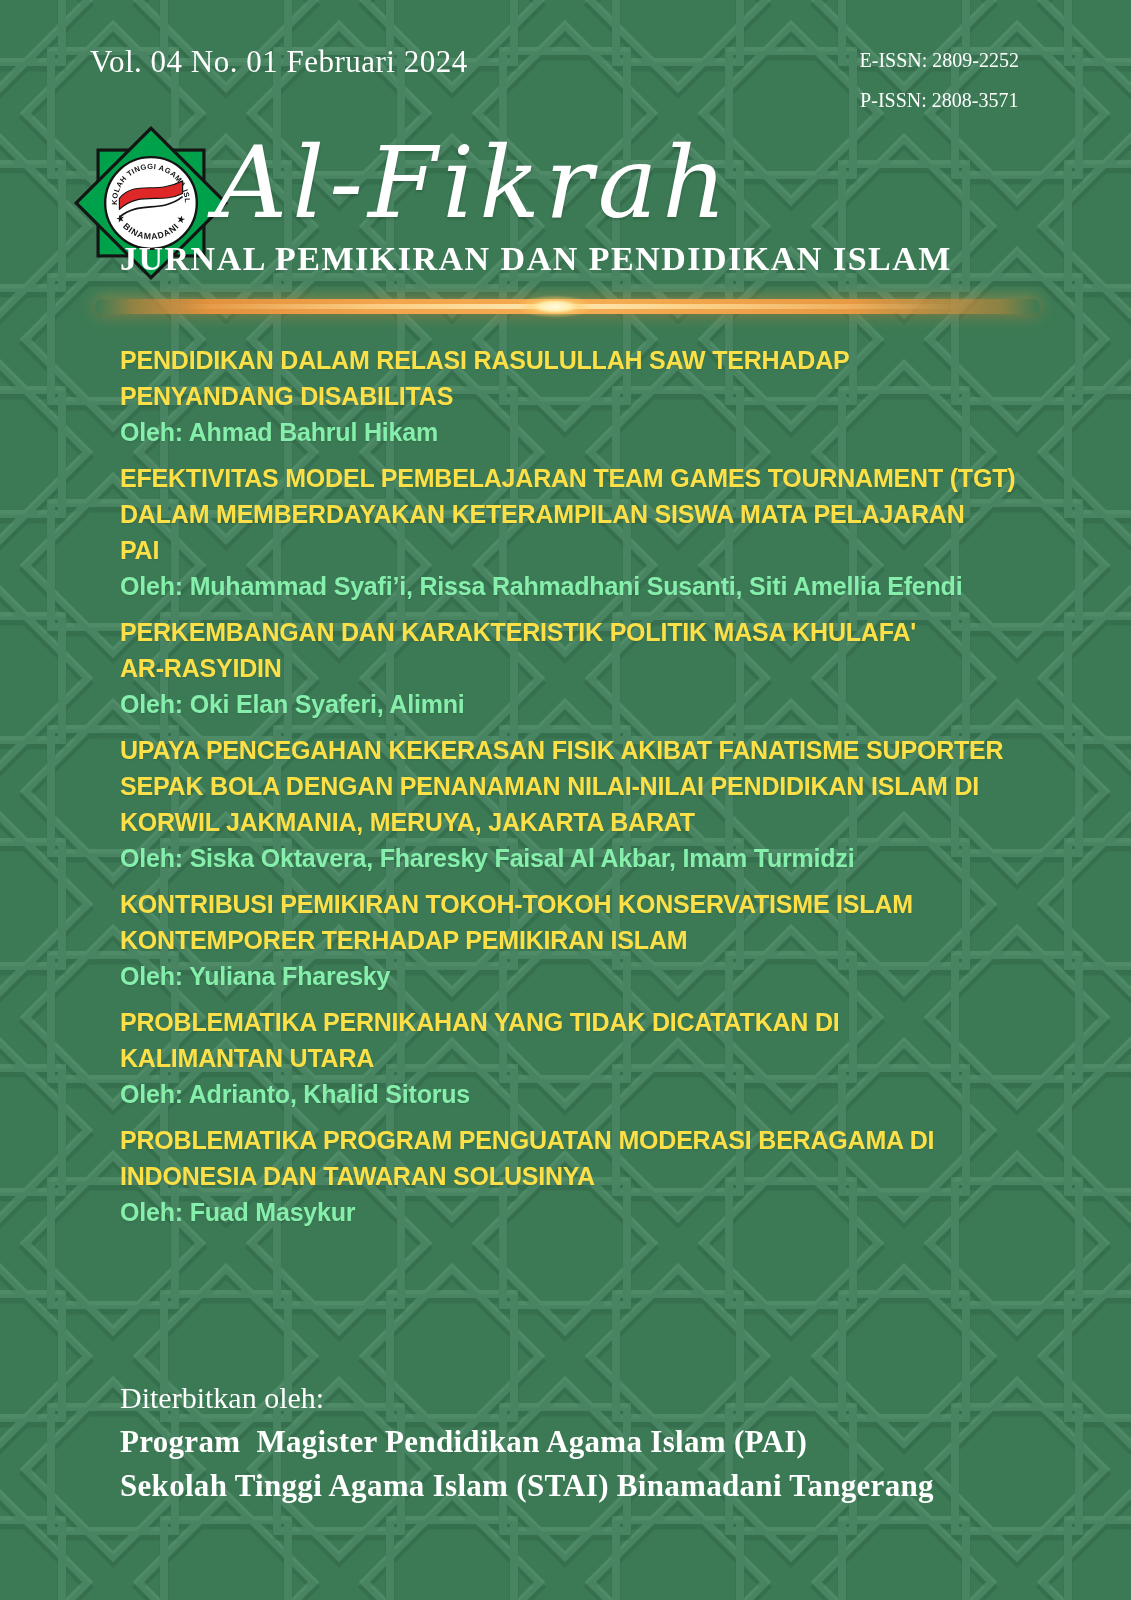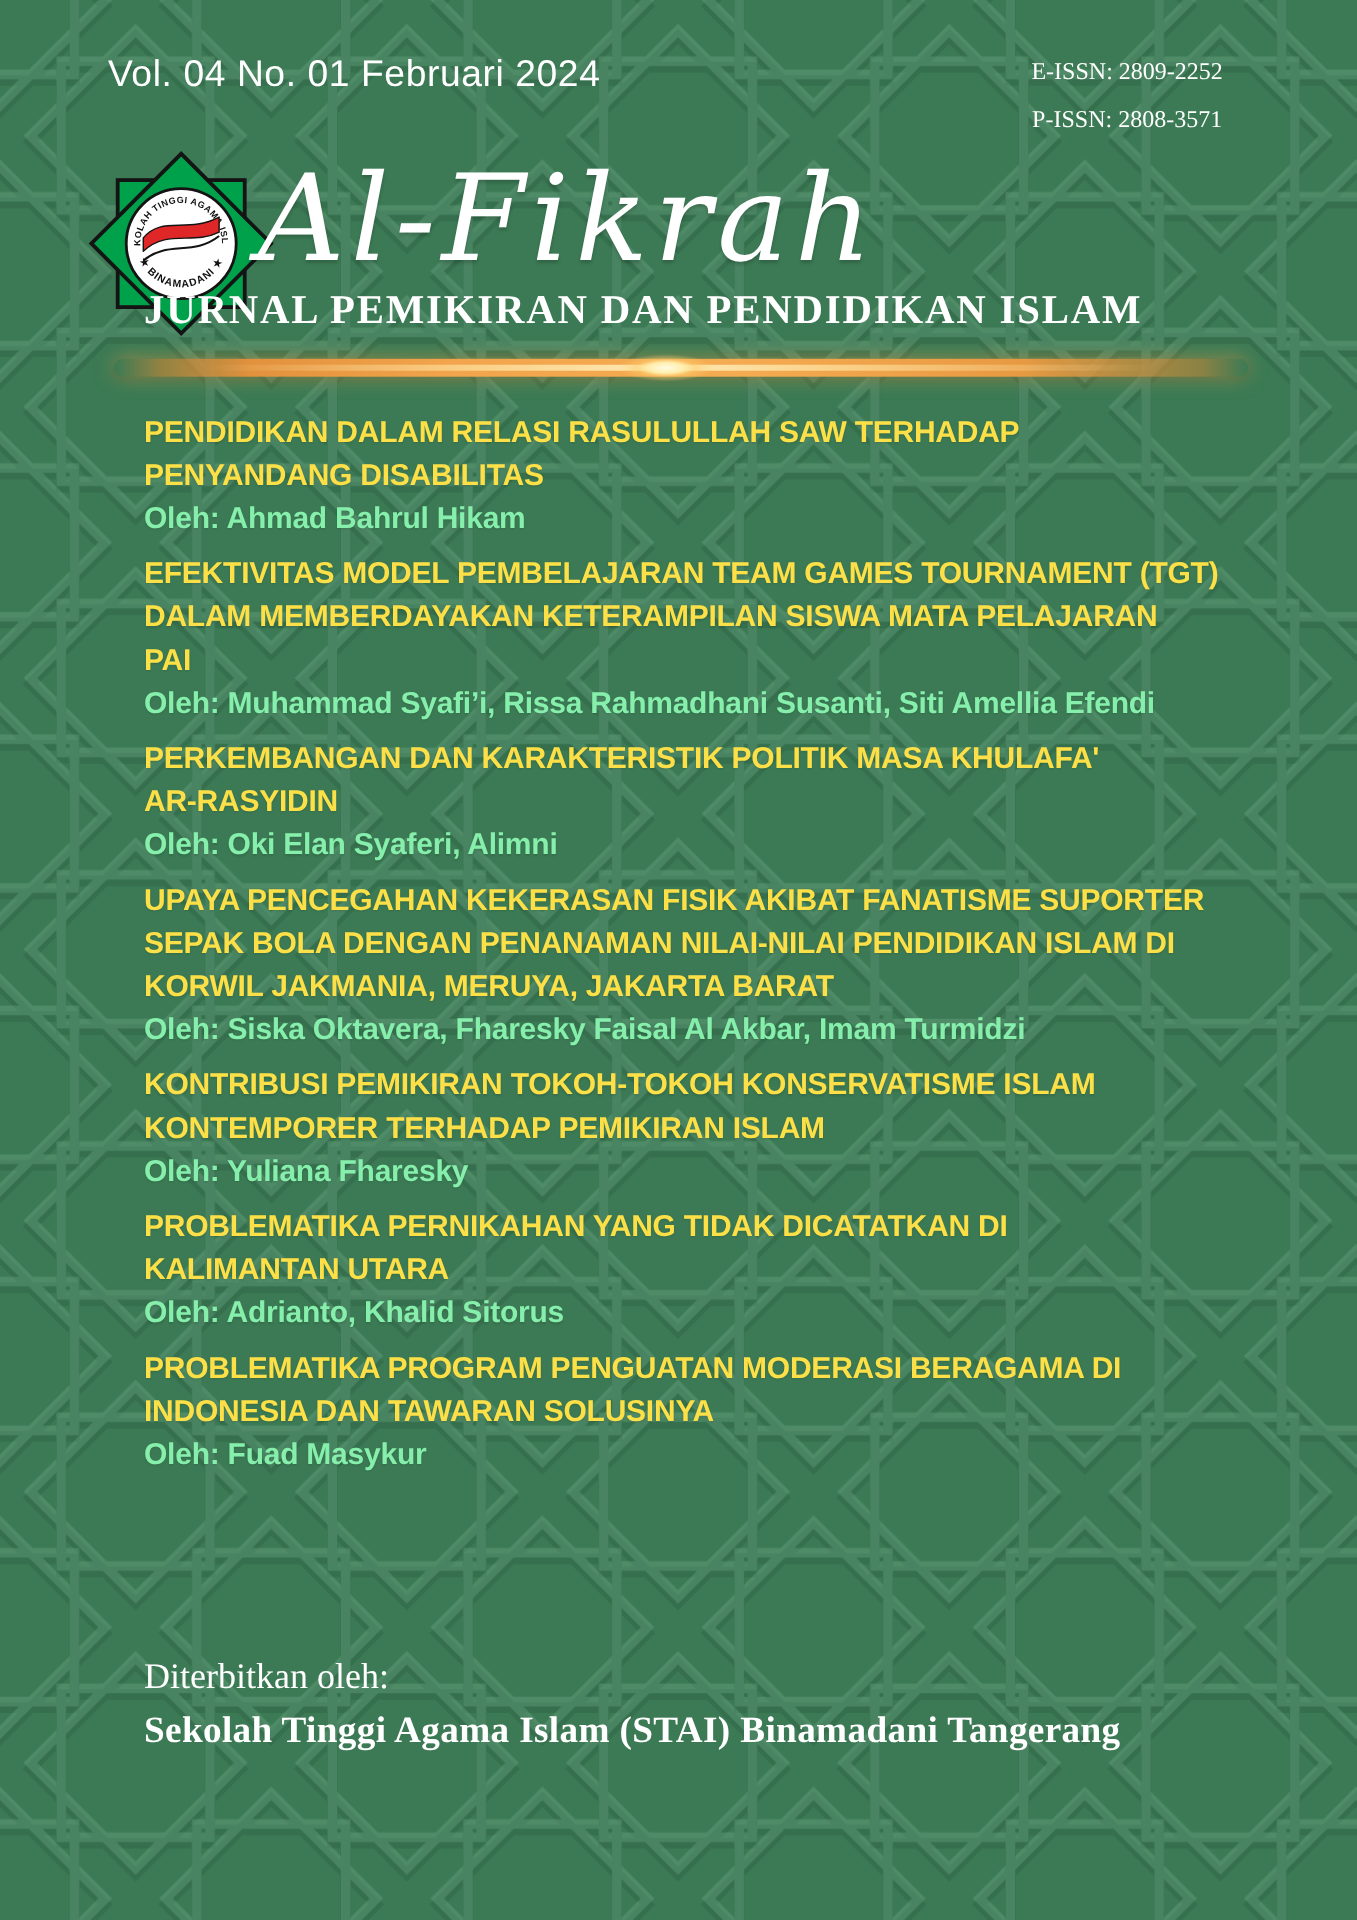--- a/index.html
+++ b/index.html
@@ -9,21 +9,21 @@
     background:#3b7a54;
     overflow:hidden;
     font-family:"Liberation Sans",sans-serif;
   }
   .bg-pattern{position:absolute;inset:0;display:block;}
 
   .abs{position:absolute;}
 
   .vol{
     left:90px;top:44px;
-    font-family:Liberation Sans, sans-serif;
+    font-family:Liberation Serif, serif;
     font-size:31px;color:#fff;letter-spacing:.5px;
   }
   .issn{
     right:112px;top:40px;
     font-family:"Liberation Serif",serif;
     font-size:20px;color:#fff;text-align:center;line-height:40px;
   }
   .logo-box{left:72px;top:124px;width:158px;height:158px;}
   .logo-box svg{width:100%;height:100%;display:block;}
 
@@ -191,16 +191,17 @@
     </div>
     <div class="article">
       <div class="article-title">PROBLEMATIKA PROGRAM PENGUATAN MODERASI BERAGAMA DI
 INDONESIA DAN TAWARAN SOLUSINYA</div>
       <div class="article-authors">Oleh: Fuad Masykur</div>
     </div>
   </div>
 
   <div class="abs footer">
     <div class="pub-label">Diterbitkan oleh:</div>
+    <div class="pub-line">Program&nbsp; Magister Pendidikan Agama Islam (PAI)</div>
     <div class="pub-line">Sekolah Tinggi Agama Islam (STAI) Binamadani Tangerang</div>
   </div>
 
 </div>
 
 </body></html>

